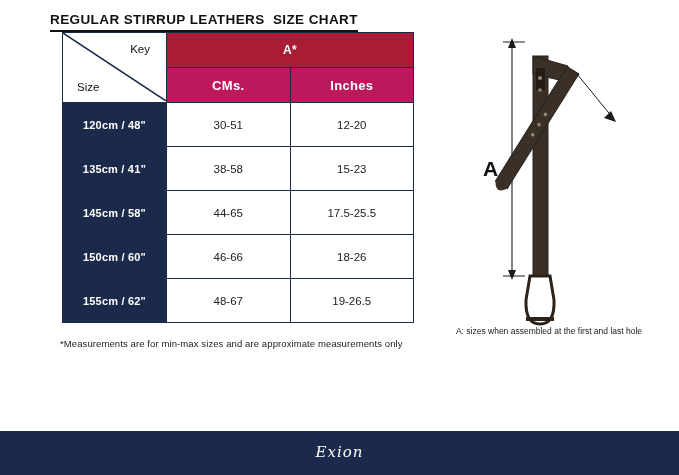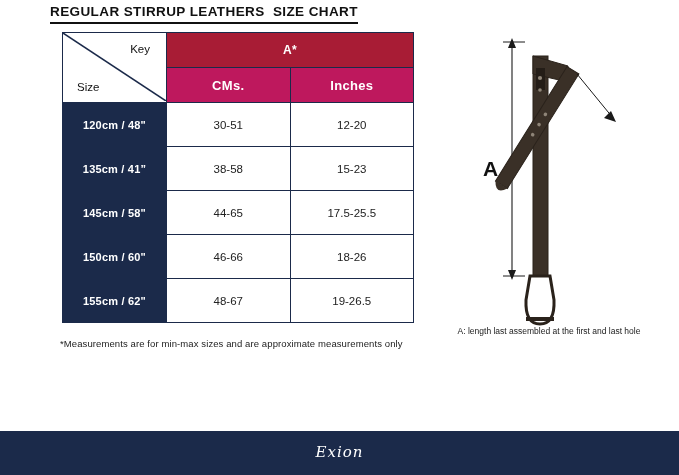--- a/index.html
+++ b/index.html
@@ -12,21 +12,21 @@
     background: #ffffff;
     font-family: "Liberation Sans", sans-serif;
     position: relative;
     overflow: hidden;
   }
 
   
   .page-title {
     position: absolute;
     left: 50px;
-    top: 4px;
+    top: 12px;
     font-size: 13.5px;
     font-weight: bold;
     letter-spacing: 0.4px;
     color: #111111;
     border-bottom: 2px solid #111111;
     padding-bottom: 3px;
     white-space: pre;
   }
 
   
@@ -244,18 +244,18 @@
     <g fill="none" stroke="#2a221b" stroke-width="3">
       <path d="M105 248 L101 272 Q100 296 115 296 Q130 296 129 272 L125 248 Z"></path>
     </g>
     <line x1="101" y1="291" x2="129" y2="291" stroke="#2a221b" stroke-width="4"></line>
 
     <text x="58" y="148" font-family="Liberation Sans, sans-serif" font-size="21" font-weight="bold" fill="#111111">A</text>
   </svg>
 </div>
 
 <div class="diagram-caption">
-  <span>A: length last </span><b>assembled</b><span> at the first and last hole</span>
+  <span>A: sizes when </span><b>assembled</b><span> at the first and last hole</span>
 </div>
 
 <div class="footer-bar">
   <div class="footer-logo">Exion</div>
 </div>
 
 </body></html>

